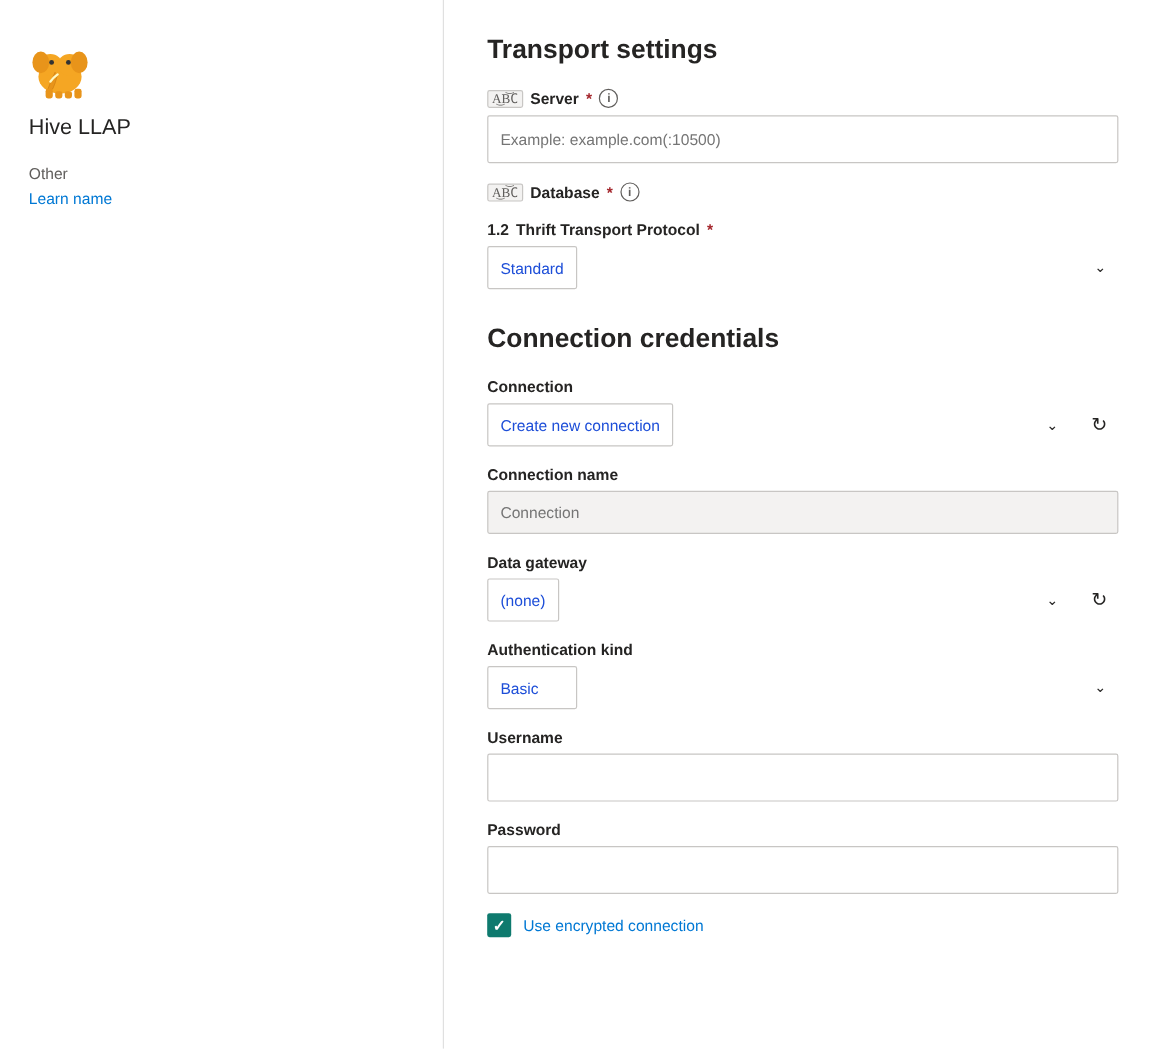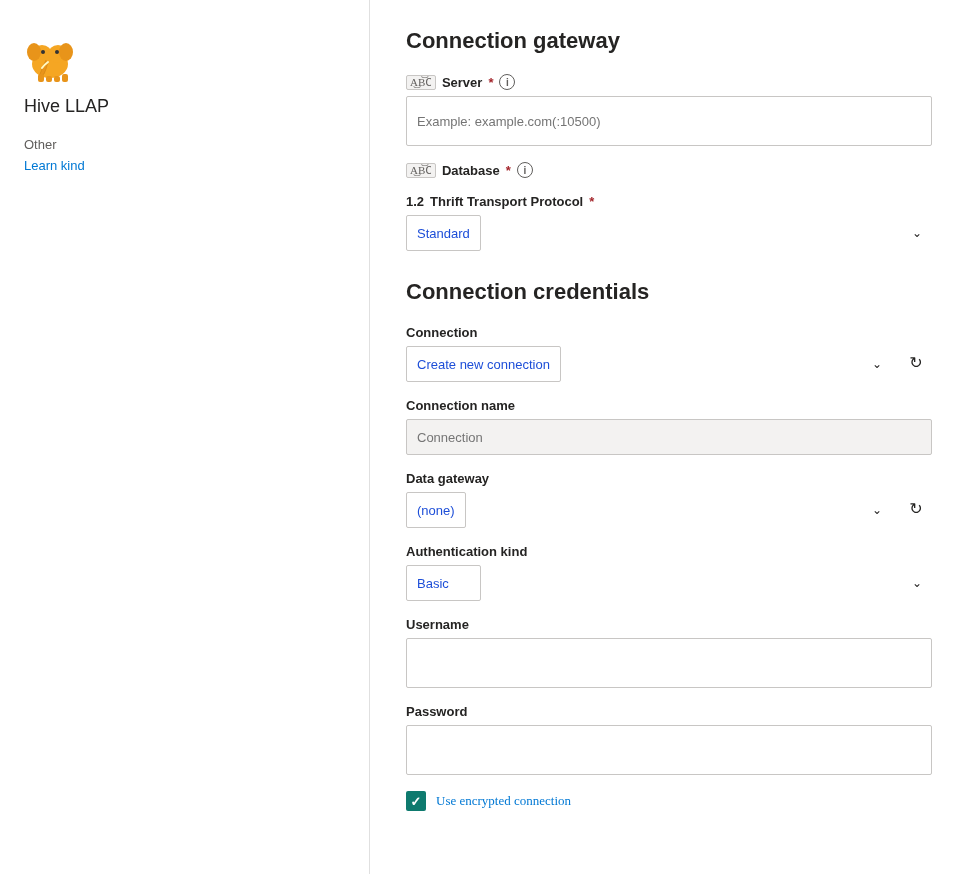--- a/index.html
+++ b/index.html
@@ -102,32 +102,33 @@
       border: 1.5px solid #605e5c;
       border-radius: 50%;
       font-size: 10px;
       color: #605e5c;
       cursor: pointer;
       font-weight: 600;
     }
 
     .text-input {
       width: 100%;
-      height: 50px;
+      height: 40px;
       border: 1px solid #c8c6c4;
       border-radius: 2px;
       padding: 0 10px;
       font-size: 13px;
       color: #605e5c;
       background: #ffffff;
       outline: none;
     }
 
     .dropdown-wrapper {
       display: flex;
+      align-items: center;
       gap: 8px;
     }
 
     .dropdown {
       flex: 1;
       height: 36px;
       border: 1px solid #c8c6c4;
       border-radius: 2px;
       padding: 0 10px;
       font-size: 13px;
@@ -206,21 +207,20 @@
       color: #ffffff;
       font-size: 13px;
       font-weight: 700;
       line-height: 1;
     }
 
     .checkbox-label {
       font-size: 13px;
       color: #0078d4;
       cursor: pointer;
-      font-family: Liberation Serif, serif;
     }
 
     
     .num-label {
       font-size: 13px;
       font-weight: 600;
     }
   </style>
 </head>
 <body>
@@ -245,26 +245,26 @@
       <rect x="14" y="42" width="6" height="8" rx="2" fill="#e8941a"></rect>
       <rect x="22" y="44" width="6" height="6" rx="2" fill="#e8941a"></rect>
       <rect x="30" y="44" width="6" height="6" rx="2" fill="#e8941a"></rect>
       <rect x="38" y="42" width="6" height="8" rx="2" fill="#e8941a"></rect>
 
       <path d="M24 30 Q20 33 18 36" stroke="#fff9c4" stroke-width="2" fill="none" stroke-linecap="round"></path>
     </svg>
   </div>
   <div class="sidebar-title">Hive LLAP</div>
   <div class="sidebar-subtitle">Other</div>
-  <a class="sidebar-learn-more">Learn kind</a>
+  <a class="sidebar-learn-more">Learn name</a>
 </div>
 
 <div class="main-content">
 
-  <div class="section-title">Connection gateway</div>
+  <div class="section-title">Transport settings</div>
 
   <div class="field-group">
     <div class="field-label">
       <span class="label-icon">A͜B͝C</span>
       <span>Server</span>
       <span class="required-star">*</span>
       <span class="info-icon" title="Server info">i</span>
     </div>
     <input type="text" class="text-input" placeholder="Example: example.com(:10500)" style="">
   </div>

